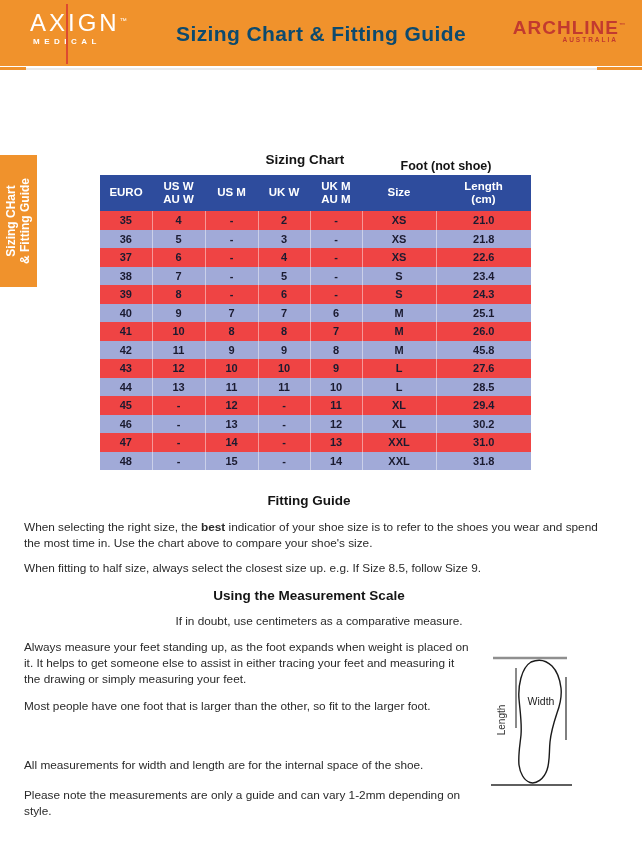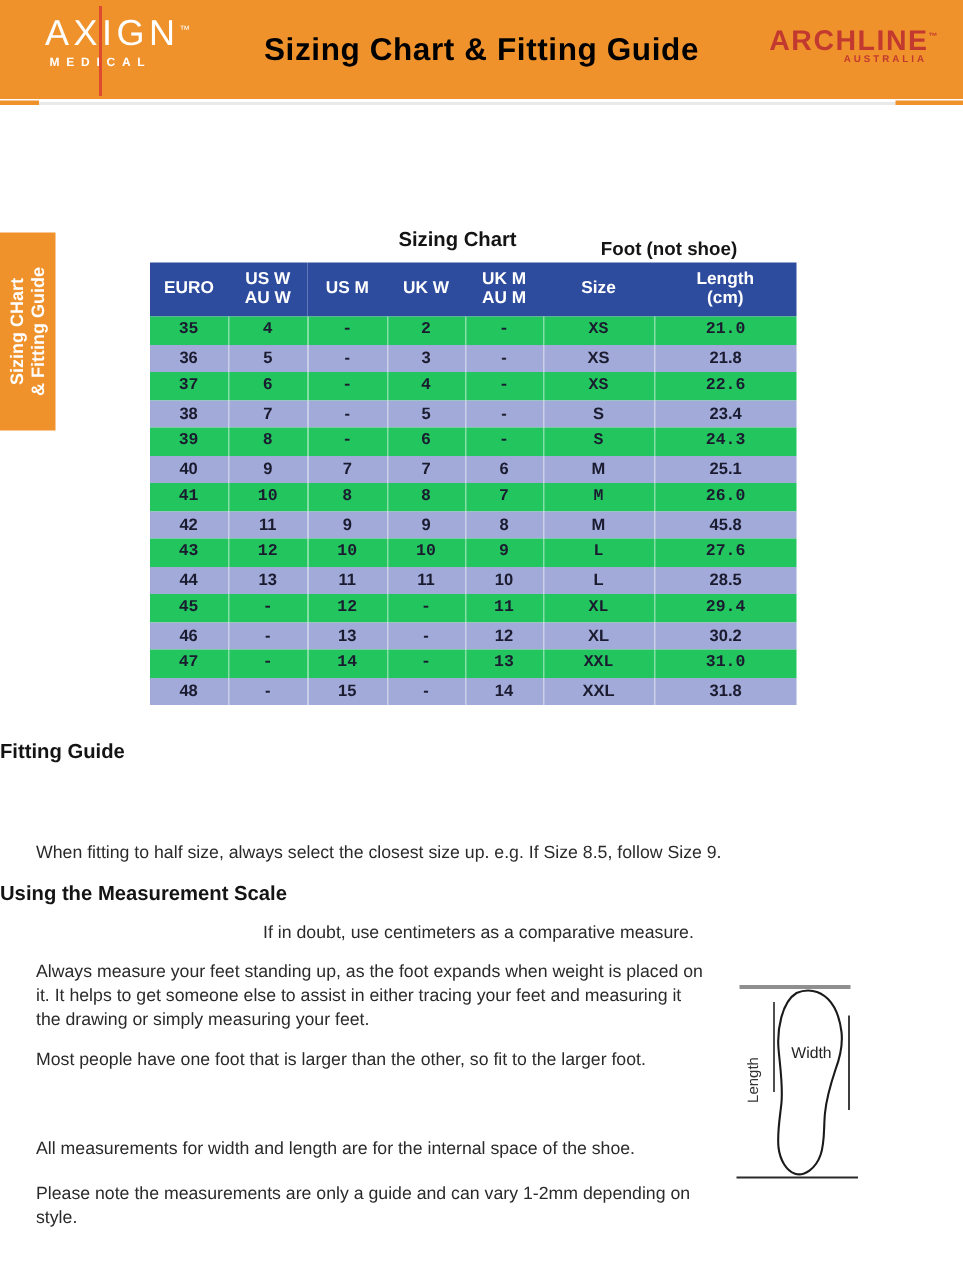--- a/index.html
+++ b/index.html
@@ -9,21 +9,21 @@
   }
 
   
   .top-bar { position:absolute; left:0; top:0; width:642px; height:66px; background:#F0922C; }
   .axign-logo { position:absolute; left:30px; top:10px; color:#fff; }
   .axign-word { font-size:24px; letter-spacing:3px; font-weight:400; line-height:26px; }
   .axign-tm { font-size:7px; vertical-align:top; position:relative; top:-2px; }
   .axign-sub { font-size:8px; letter-spacing:4.5px; font-weight:bold; margin-top:1px; padding-left:3px; }
   .axign-line { position:absolute; left:36px; top:-6px; width:2px; height:60px; background:#DD4A30; }
   .page-title { position:absolute; left:0; top:22px; width:642px; text-align:center;
-    color:#000000; font-weight:bold; font-size:21px; letter-spacing:0.4px; }
+    color:#0c4a6e; font-weight:bold; font-size:21px; letter-spacing:0.4px; }
   .archline-logo { position:absolute; right:16px; top:18px; text-align:right; color:#C23A2F; }
   .archline-word { font-size:19px; font-weight:bold; letter-spacing:1px; line-height:20px; }
   .archline-tm { font-size:6px; vertical-align:top; position:relative; top:-3px; }
   .archline-sub { font-size:6.5px; font-weight:bold; letter-spacing:2px; margin-top:-2px; padding-right:8px; }
   .rule-gray { position:absolute; top:68px; left:0; width:642px; height:1.5px; background:#eaeaea; }
   .rule-orange-left  { position:absolute; top:67px; left:0; width:26px; height:3px; background:#F0922C; }
   .rule-orange-right { position:absolute; top:67px; right:0; width:45px; height:3px; background:#F0922C; }
 
   
   .side-tab { position:absolute; left:0; top:155px; width:37px; height:132px; background:#F0922C; }
@@ -43,25 +43,25 @@
   .sizing-table col.c0 { width:52px; } .sizing-table col.c1 { width:53px; }
   .sizing-table col.c2 { width:53px; } .sizing-table col.c3 { width:52px; }
   .sizing-table col.c4 { width:52px; } .sizing-table col.c5 { width:74px; }
   .sizing-table col.c6 { width:95px; }
   .sizing-table th { background:#2E4C9D; color:#fff; font-size:11.5px; font-weight:bold;
     height:36px; text-align:center; vertical-align:middle; line-height:13.5px; padding:0; }
   .sizing-table td { height:18.5px; padding:0; text-align:center; vertical-align:middle;
     font-size:11px; font-weight:bold; color:#1b1b30;
     border-right:1px solid rgba(255,255,255,0.45); }
   .sizing-table td:last-child { border-right:none; }
-  .sizing-table tr.row-a td { background:#22c55e;font-family:Liberation Mono, monospace; }
+  .sizing-table tr.row-a td { background:#ef4444; }
   .sizing-table tr.row-b td { background:#A1AAD8;margin-top:48px; }
 
   
-  .h-center { position:absolute; left:0; width:618px; 
+  .h-center { position:absolute; left:0; width:618px; text-align:center;
     font-weight:bold; font-size:13.5px; color:#141414; }
   .para { position:absolute; left:24px; font-size:11.8px; line-height:16.2px; color:#2a2a2a; }
   .b { font-weight:bold; }
 
   
   .foot-diagram { position:absolute; left:486px; top:650px; }
 </style>
 </head>
 <body>
 
@@ -240,20 +240,21 @@
             <td>-</td>
             <td>14</td>
             <td>XXL</td>
             <td>31.8</td>
           </tr>
         </tbody>
     </table>
   </div>
 
   <div class="h-center" style="top:493px;">Fitting Guide</div>
+  <div class="para" style="top:519px; width:574px;"><span>When selecting the right size, the </span><span class="b">best</span><span> indicatior of your shoe size is to refer to the shoes you wear and spend the most time in. Use the chart above to compare your shoe's size.</span></div>
   <div class="para" style="top:560px; width:590px;">When fitting to half size, always select the closest size up. e.g. If Size 8.5, follow Size 9.</div>
 
   <div class="h-center" style="top:588px;">Using the Measurement Scale</div>
   <div class="para" style="top:613px; width:590px;text-align:center;">If in doubt, use centimeters as a comparative measure.</div>
   <div class="para" style="top:698px; width:500px;">Most people have one foot that is larger than the other, so fit to the larger foot.</div>
   <div class="para" style="top:639px; width:448px;">Always measure your feet standing up, as the foot expands when weight is placed on it. It helps to get someone else to assist in either tracing your feet and measuring it the drawing or simply measuring your feet.</div>
   <div class="para" style="top:757px; width:500px;">All measurements for width and length are for the internal space of the shoe.</div>
   <div class="para" style="top:787px; width:460px;">Please note the measurements are only a guide and can vary 1-2mm depending on style.</div>
 
   <svg class="foot-diagram" width="152" height="148" viewBox="0 0 152 148">

